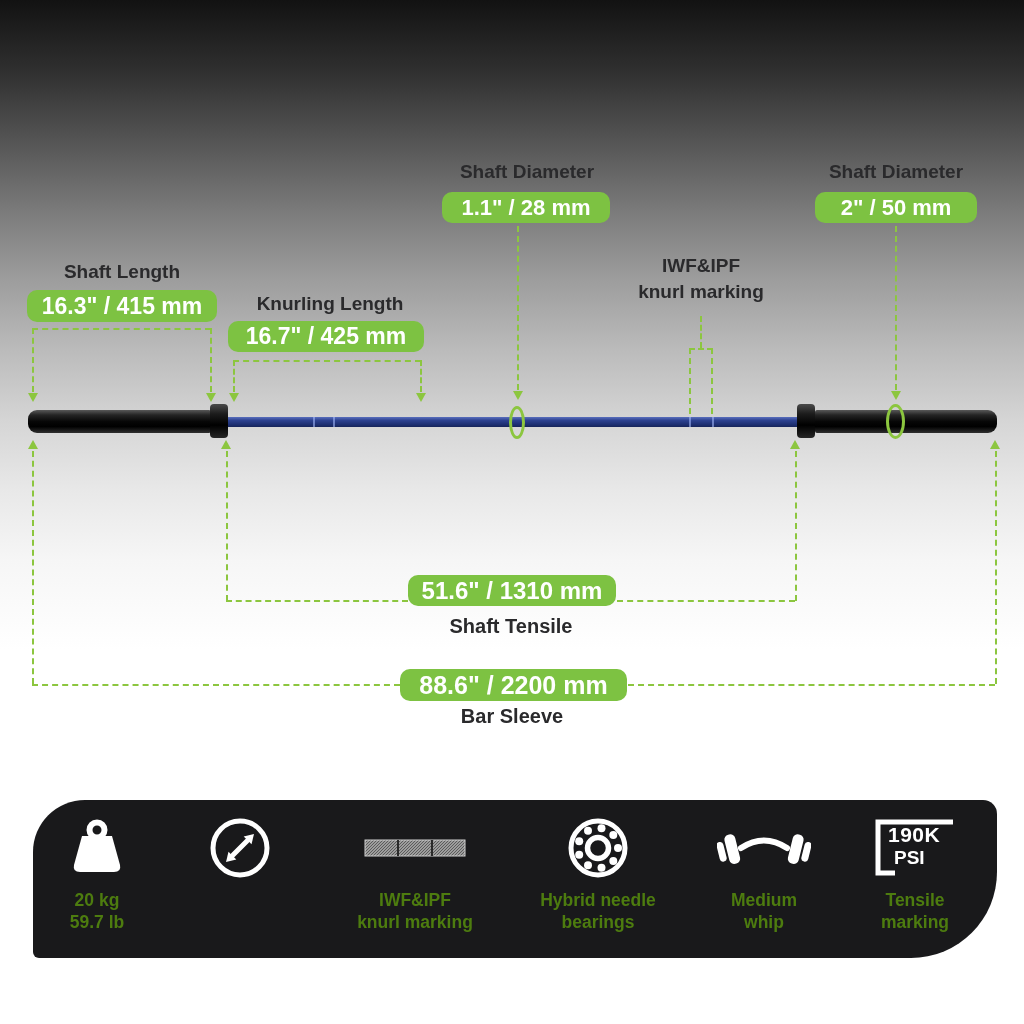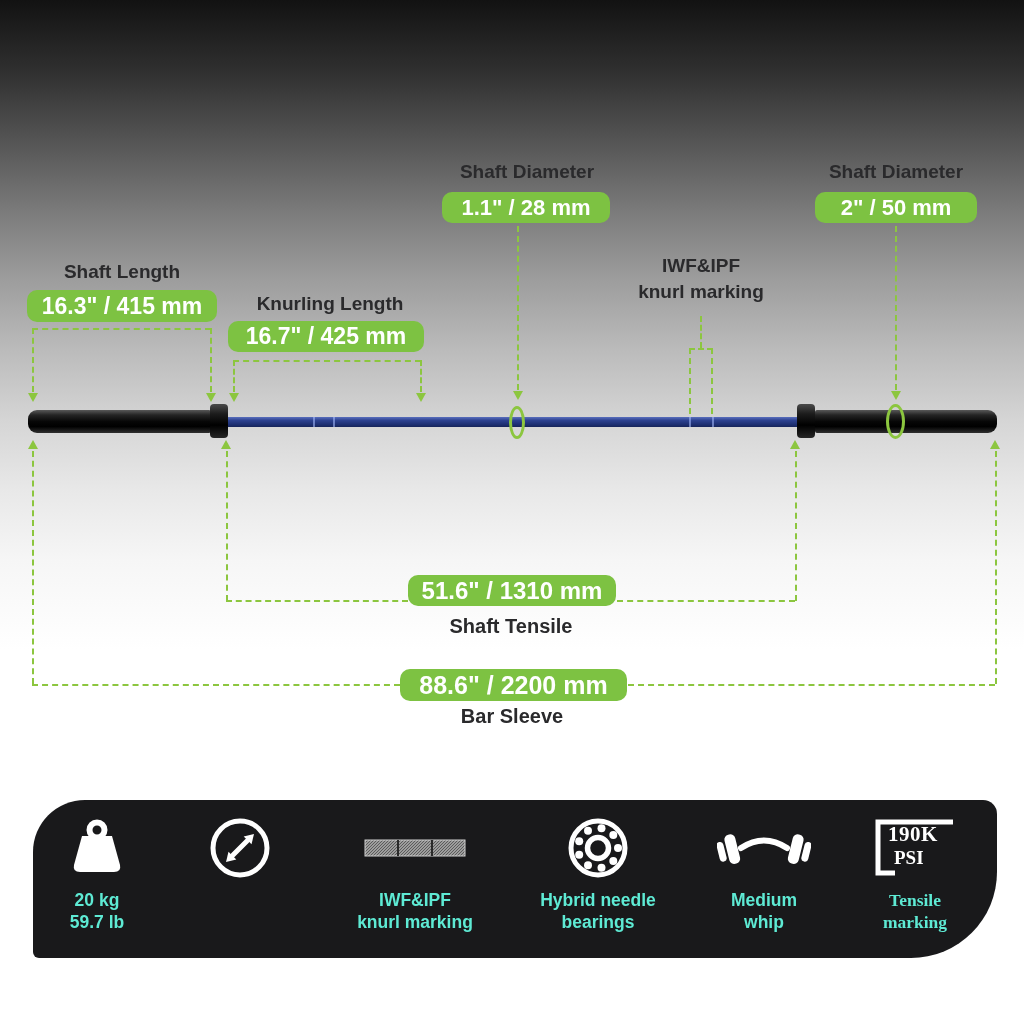--- a/index.html
+++ b/index.html
@@ -30,21 +30,21 @@
   .collar{position:absolute;top:404px;width:18px;height:34px;border-radius:4px;z-index:4;
     background:linear-gradient(180deg,#4a4a4a 0%,#1b1b1b 30%,#000 62%,#262626 100%);}
   .shaft{position:absolute;top:417px;left:228px;width:570px;height:10px;z-index:2;
     background:linear-gradient(180deg,#5a6fbe 0%,#2c418f 35%,#1d2f72 75%,#16245a 100%);}
   .ring{position:absolute;top:417px;width:2px;height:10px;background:rgba(170,190,255,.55);z-index:5;}
   
   .panel{position:absolute;left:33px;top:800px;width:964px;height:158px;background:#19191b;
     border-radius:52px 14px 86px 6px;z-index:8;}
   .spec{position:absolute;top:0;width:160px;height:158px;display:flex;flex-direction:column;align-items:center;}
   .spec-iconbox{height:72px;margin-top:12px;display:flex;align-items:center;justify-content:center;}
-  .spec-text{margin-top:5px;color:#5eead4;font-weight:700;font-size:17.5px;line-height:22px;text-align:center;white-space:nowrap;}
+  .spec-text{margin-top:5px;color:#4d7c0f;font-weight:700;font-size:17.5px;line-height:22px;text-align:center;white-space:nowrap;}
   .tensile-wrap{position:relative;width:84px;height:58px;}
   .tensile-text{position:absolute;left:15px;top:5px;color:#fff;font-weight:700;text-align:left;line-height:1;}
   .tensile-text .t1{font-size:21px;letter-spacing:.5px;}
   .tensile-text .t2{font-size:19px;margin-left:6px;margin-top:3px;}
 </style>
 </head>
 <body>
 
 <div class="stage">
 
@@ -199,21 +199,21 @@
             <circle cx="34.5" cy="11.3" r="4" fill="#fff"></circle>
           <circle cx="46.3" cy="18.1" r="4" fill="#fff"></circle>
         </svg>
       </div>
       <div class="spec-text">
         <div>Hybrid needle</div>
         <div>bearings</div>
       </div>
     </div>
 
-    <div class="spec" style="left:802px;font-family:Liberation Serif, serif;">
+    <div class="spec" style="left:802px;">
       <div class="spec-iconbox">
         <div class="tensile-wrap">
           <svg width="84" height="58" viewBox="0 0 84 58" style="position:absolute;left:0;top:0;">
             <path d="M22,54 L5,54 L5,3 L80,3" fill="none" stroke="#fff" stroke-width="5"></path>
           </svg>
           <div class="tensile-text">
             <div class="t1">190K</div>
             <div class="t2">PSI</div>
           </div>
         </div>

